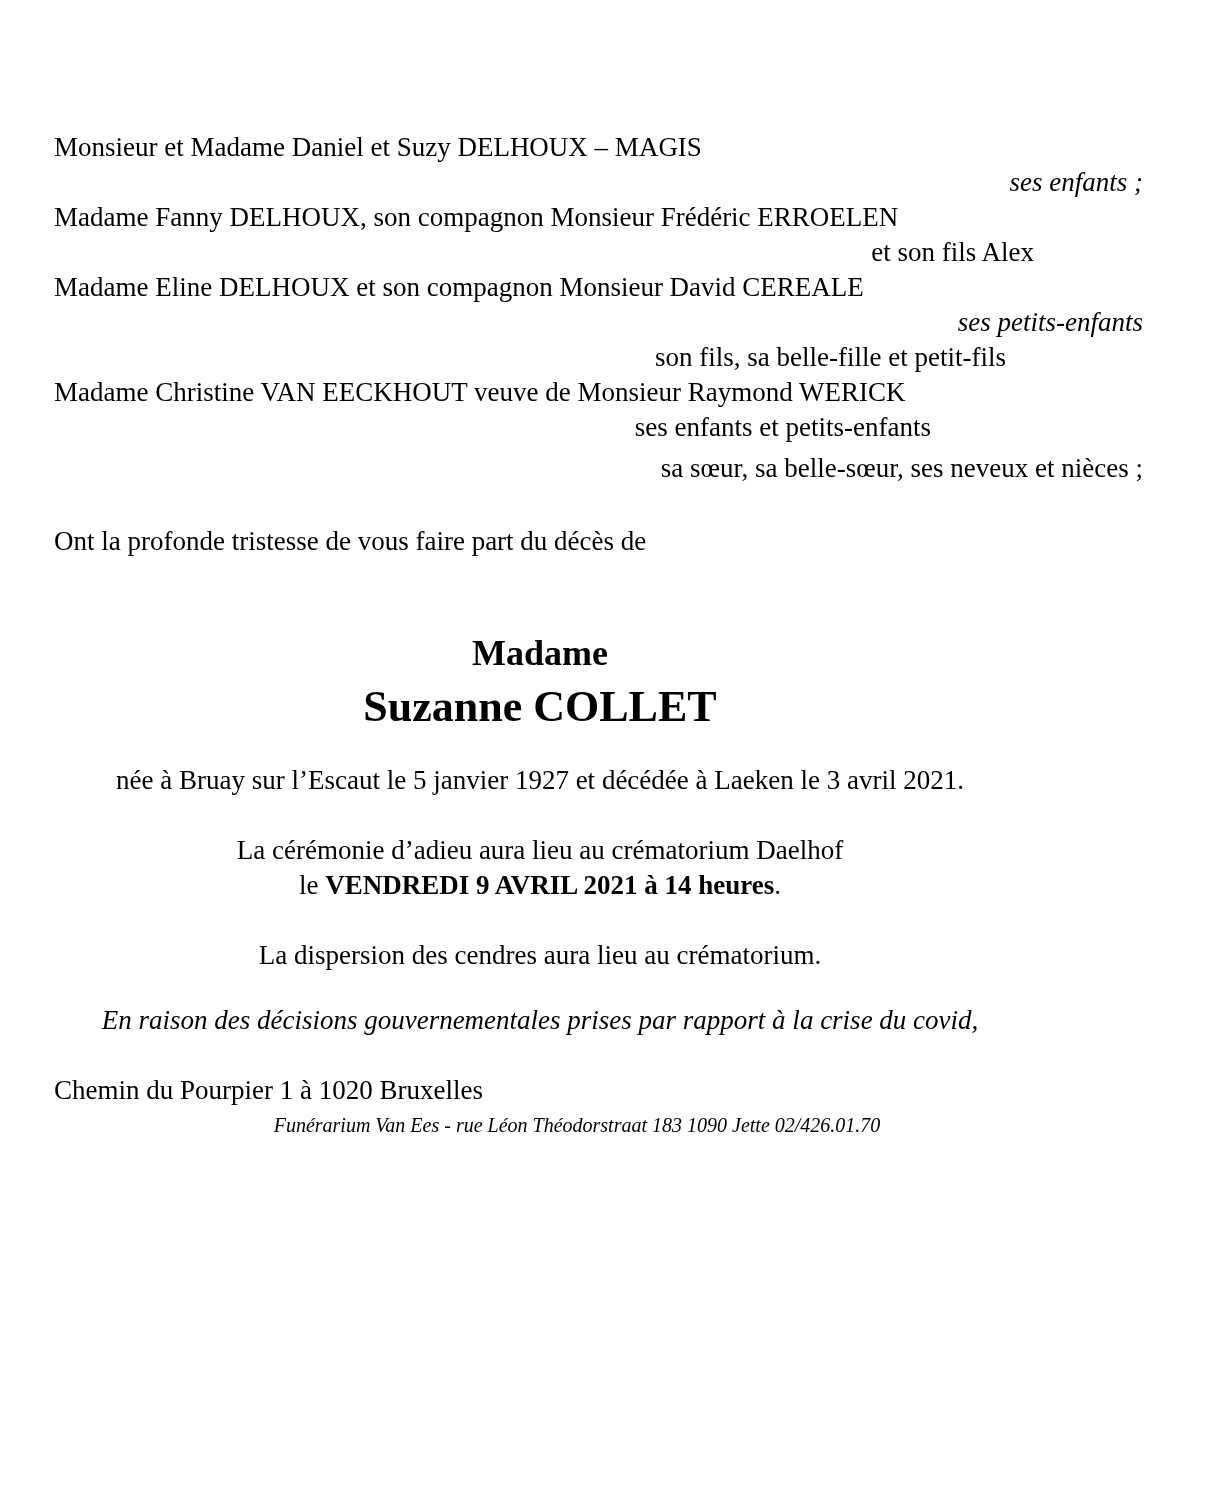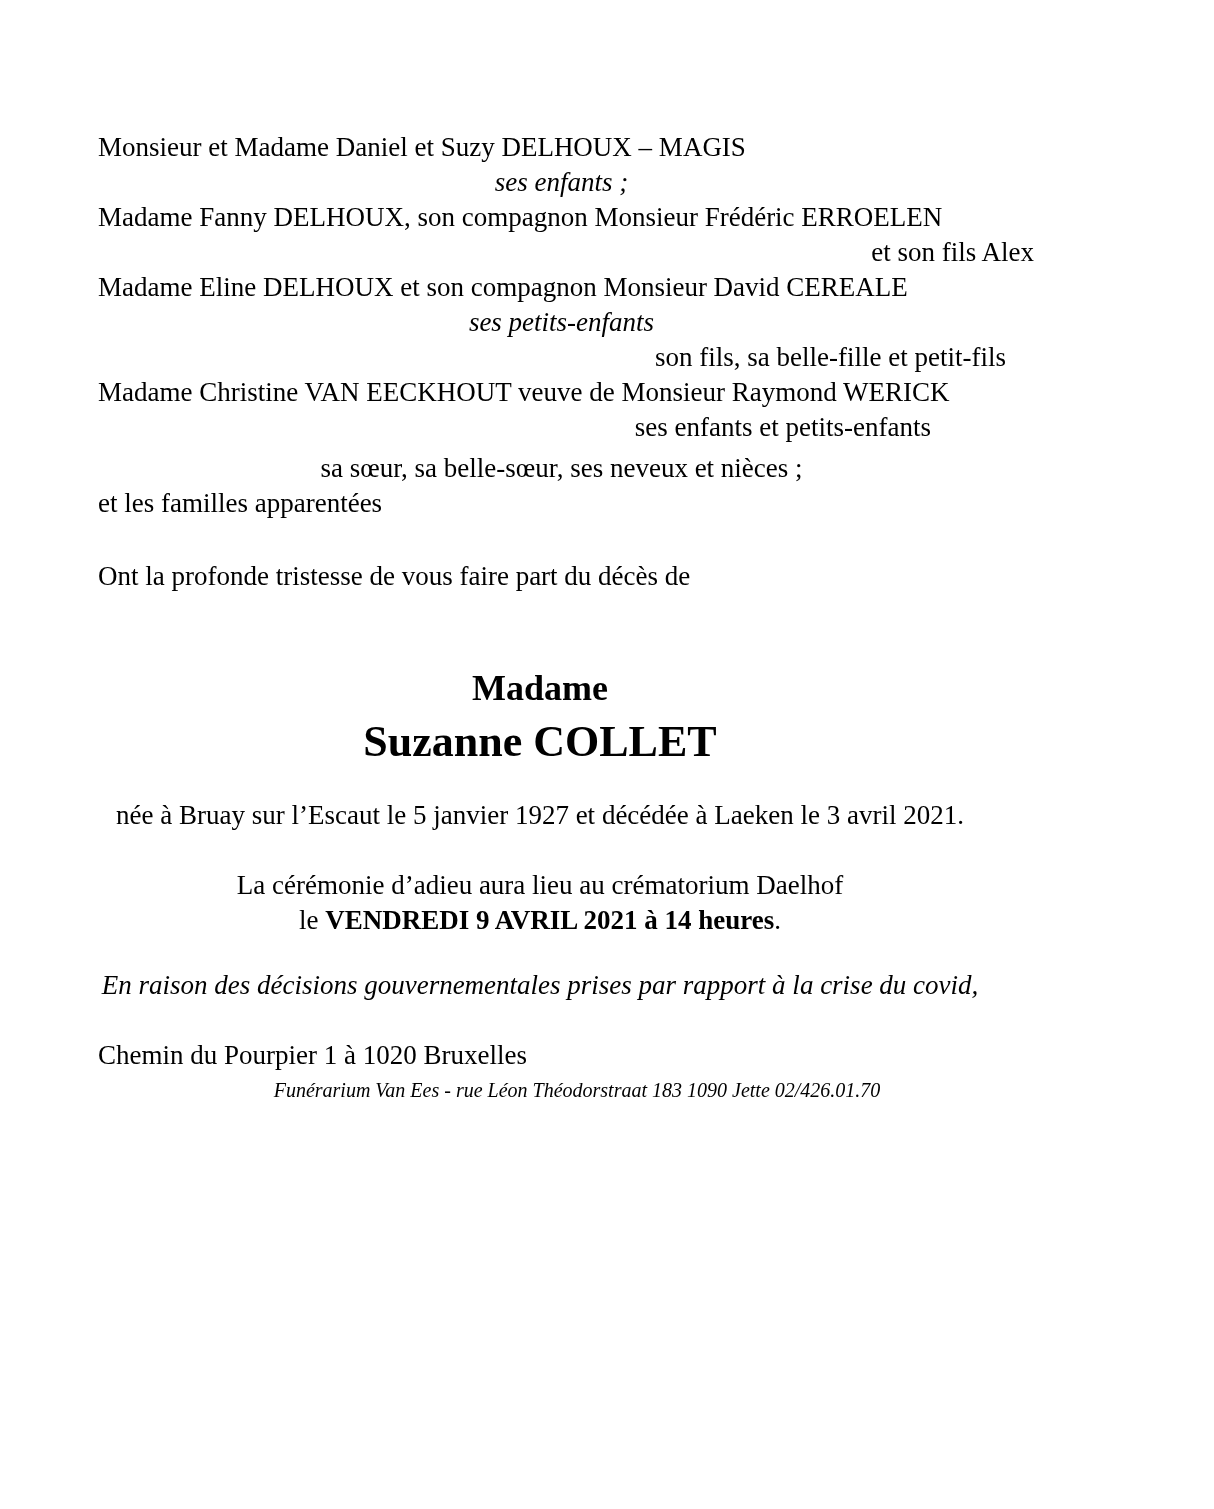--- a/index.html
+++ b/index.html
@@ -15,25 +15,25 @@
     color: #000000;
     font-family: "Liberation Serif", "DejaVu Serif", serif;
     font-size: 27px;
     overflow: hidden;
   }
   .page p { margin: 0; line-height: 35px; }
 
   .family-block { padding-top: 130px; }
 
   
-  .l { text-align: left; padding-left: 98px; }
+  .l { text-align: left; padding-left: 54px; }
 
   
   .r      { text-align: right; }
-  .r-91   { padding-right: 91px; text-align: center; }
+  .r-91   { padding-right: 71px; }
   .r-180  { padding-right: 180px; }
   .r-208  { padding-right: 208px; }
   .r-283  { padding-right: 283px; }
 
   .it { font-style: italic; }
 
   .gap-sm { margin-top: 6px !important; }
 
   .announce { margin-top: 38px !important; }
 
@@ -79,33 +79,33 @@
     <p class="l">Monsieur et Madame Daniel et Suzy DELHOUX – MAGIS</p>
     <p class="r r-91 it">ses enfants ;</p>
     <p class="l">Madame Fanny DELHOUX, son compagnon Monsieur Frédéric ERROELEN</p>
     <p class="r r-180">et son fils Alex</p>
     <p class="l">Madame Eline DELHOUX et son compagnon Monsieur David CEREALE</p>
     <p class="r r-91 it">ses petits-enfants</p>
     <p class="r r-208">son fils, sa belle-fille et petit-fils</p>
     <p class="l">Madame Christine VAN EECKHOUT veuve de Monsieur Raymond WERICK</p>
     <p class="r r-283">ses enfants et petits-enfants</p>
     <p class="r r-91 gap-sm">sa sœur, sa belle-sœur, ses neveux et nièces ;</p>
-    <p class="l">et les familles apparentées</p>
   </section>
 
   <p class="l announce">Ont la profonde tristesse de vous faire part du décès de</p>
 
   <p class="c title1">Madame</p>
   <p class="c title2">Suzanne COLLET</p>
 
   <p class="c birth">née à Bruay sur l’Escaut le 5 janvier 1927 et décédée à Laeken le 3 avril 2021.</p>
 
   <p class="c cer1">La cérémonie d’adieu aura lieu au crématorium Daelhof</p>
   <p class="c"><span>le </span><strong>VENDREDI 9 AVRIL 2021 à 14 heures</strong><span>.</span></p>
 
+  <p class="c disp">La dispersion des cendres aura lieu au crématorium.</p>
 
   <p class="c covid1 it">En raison des décisions gouvernementales prises par rapport à la crise du covid,</p>
 
   <p class="l address">Chemin du Pourpier 1 à 1020 Bruxelles</p>
 
   <p class="footer">Funérarium Van Ees  - rue  Léon Théodorstraat 183 1090 Jette  02/426.01.70</p>
 
 </div>
 
 </body></html>

